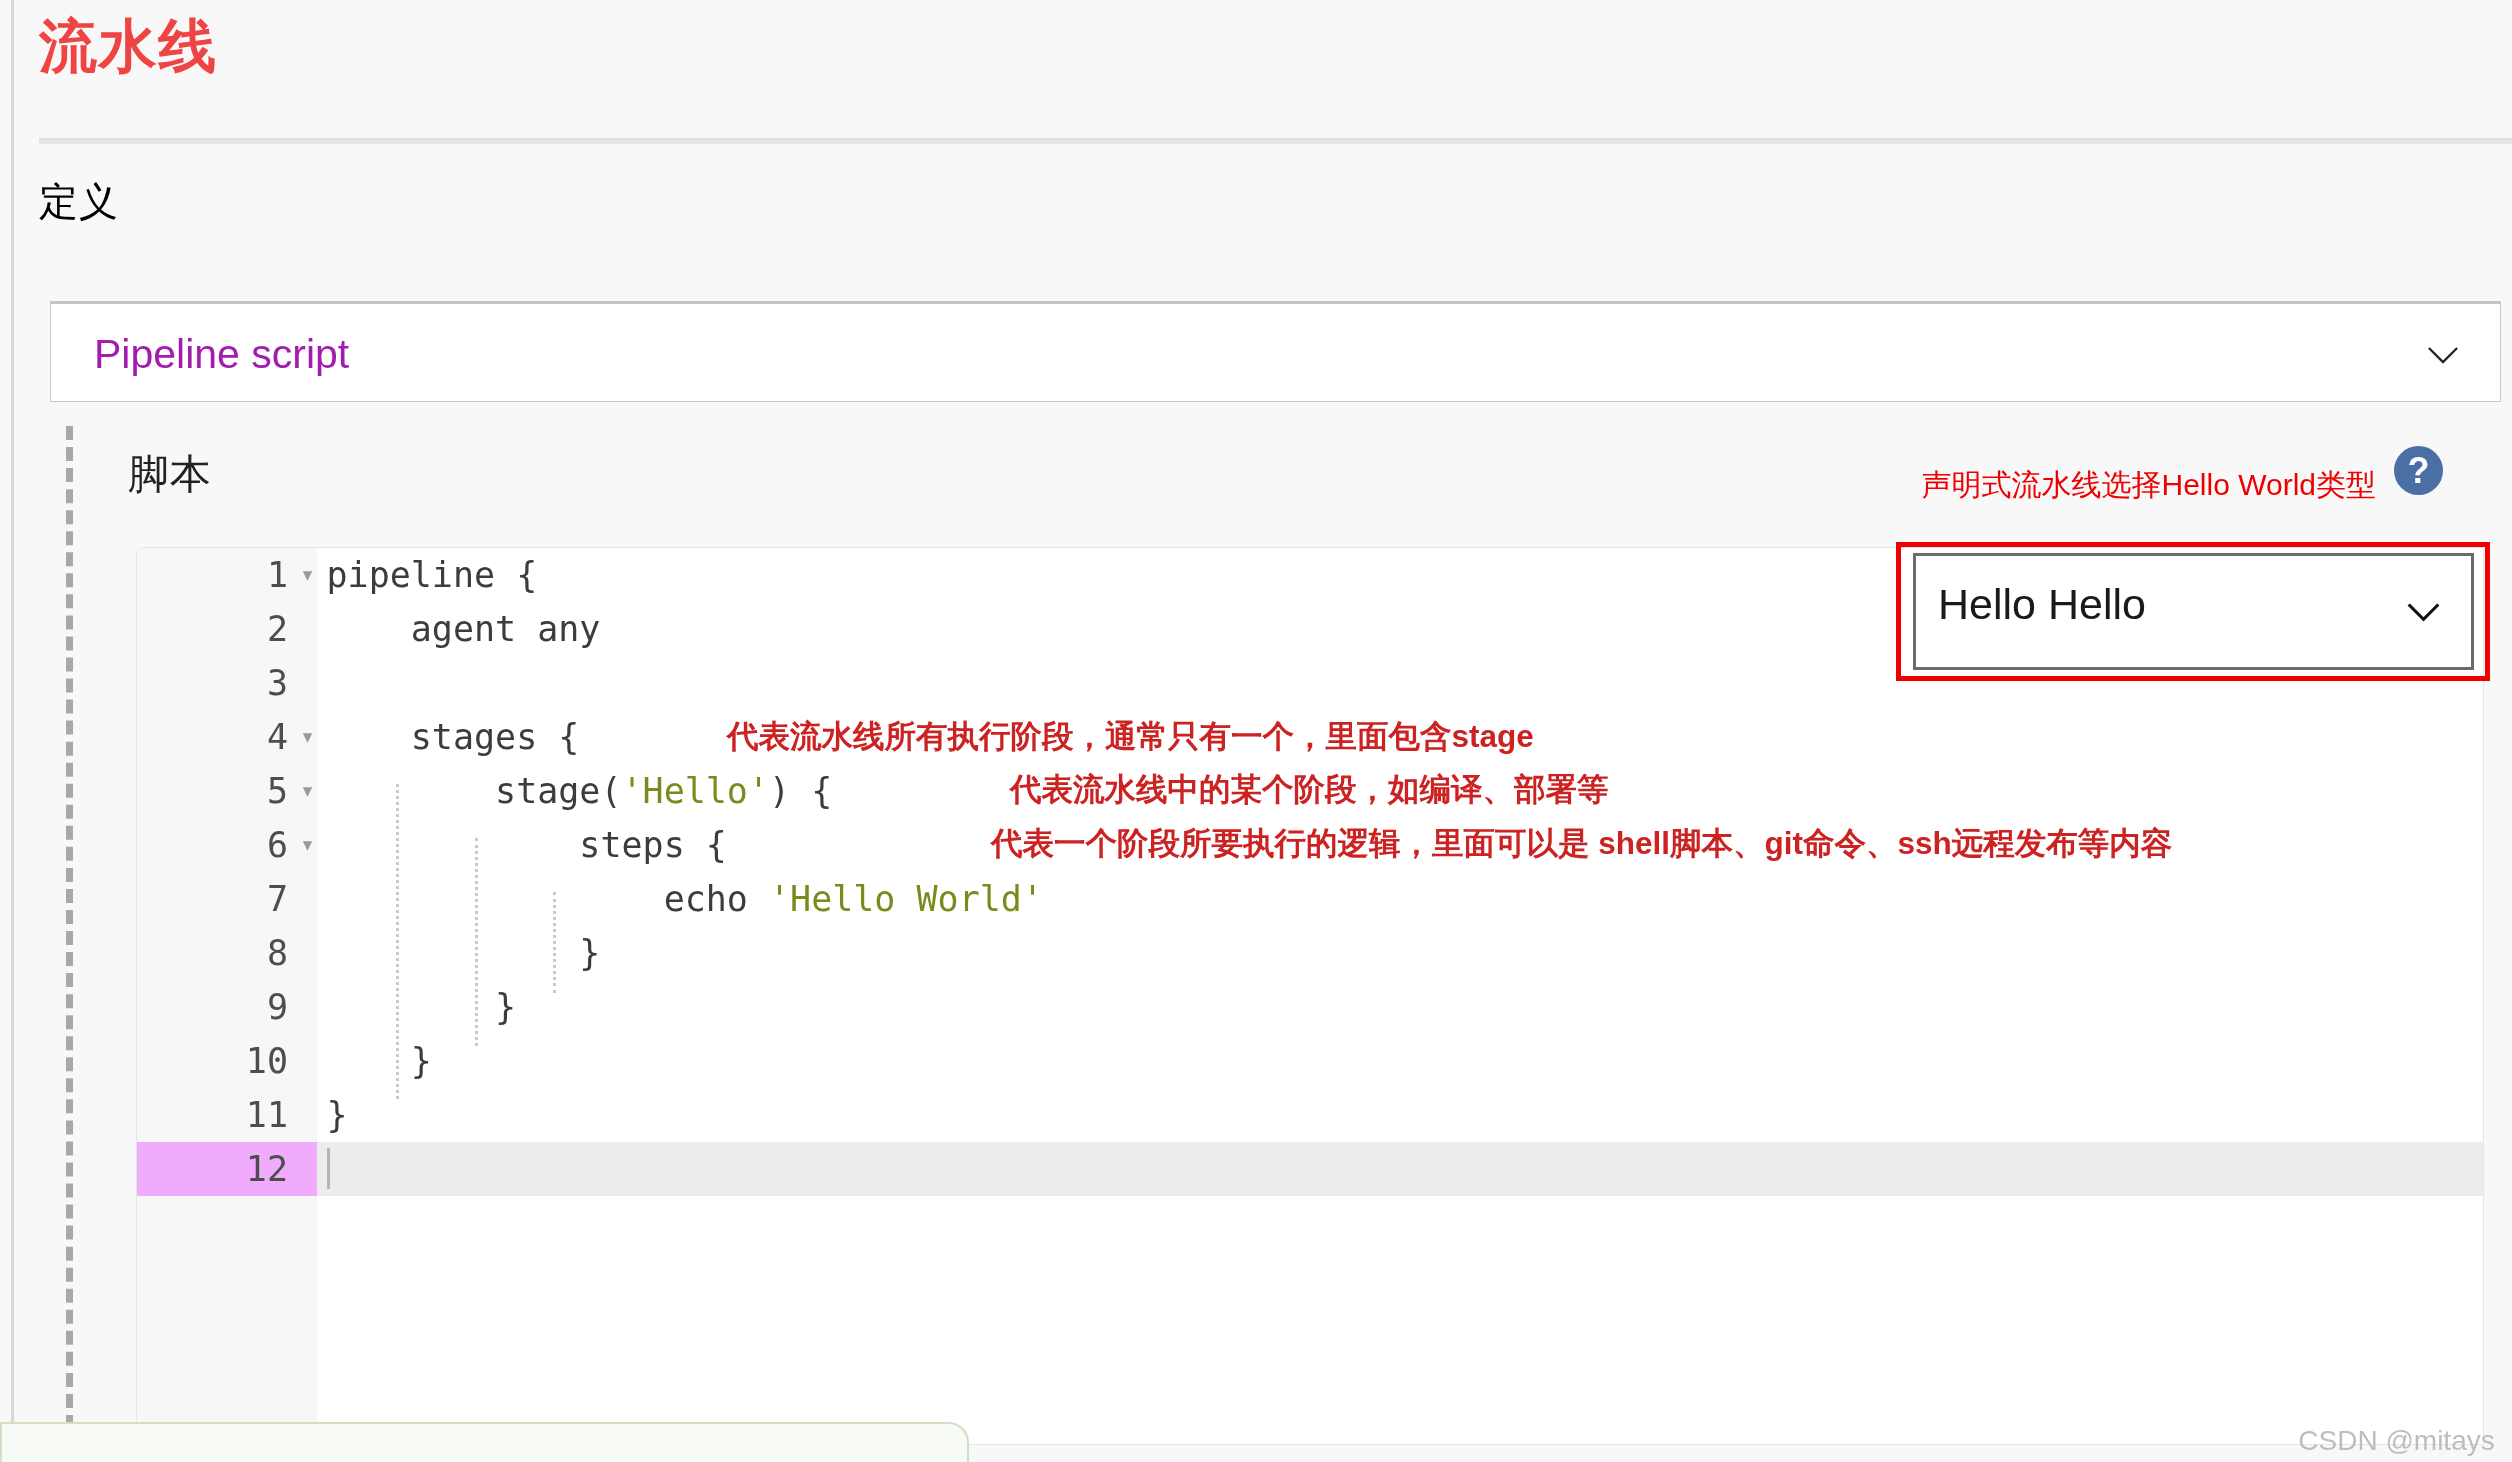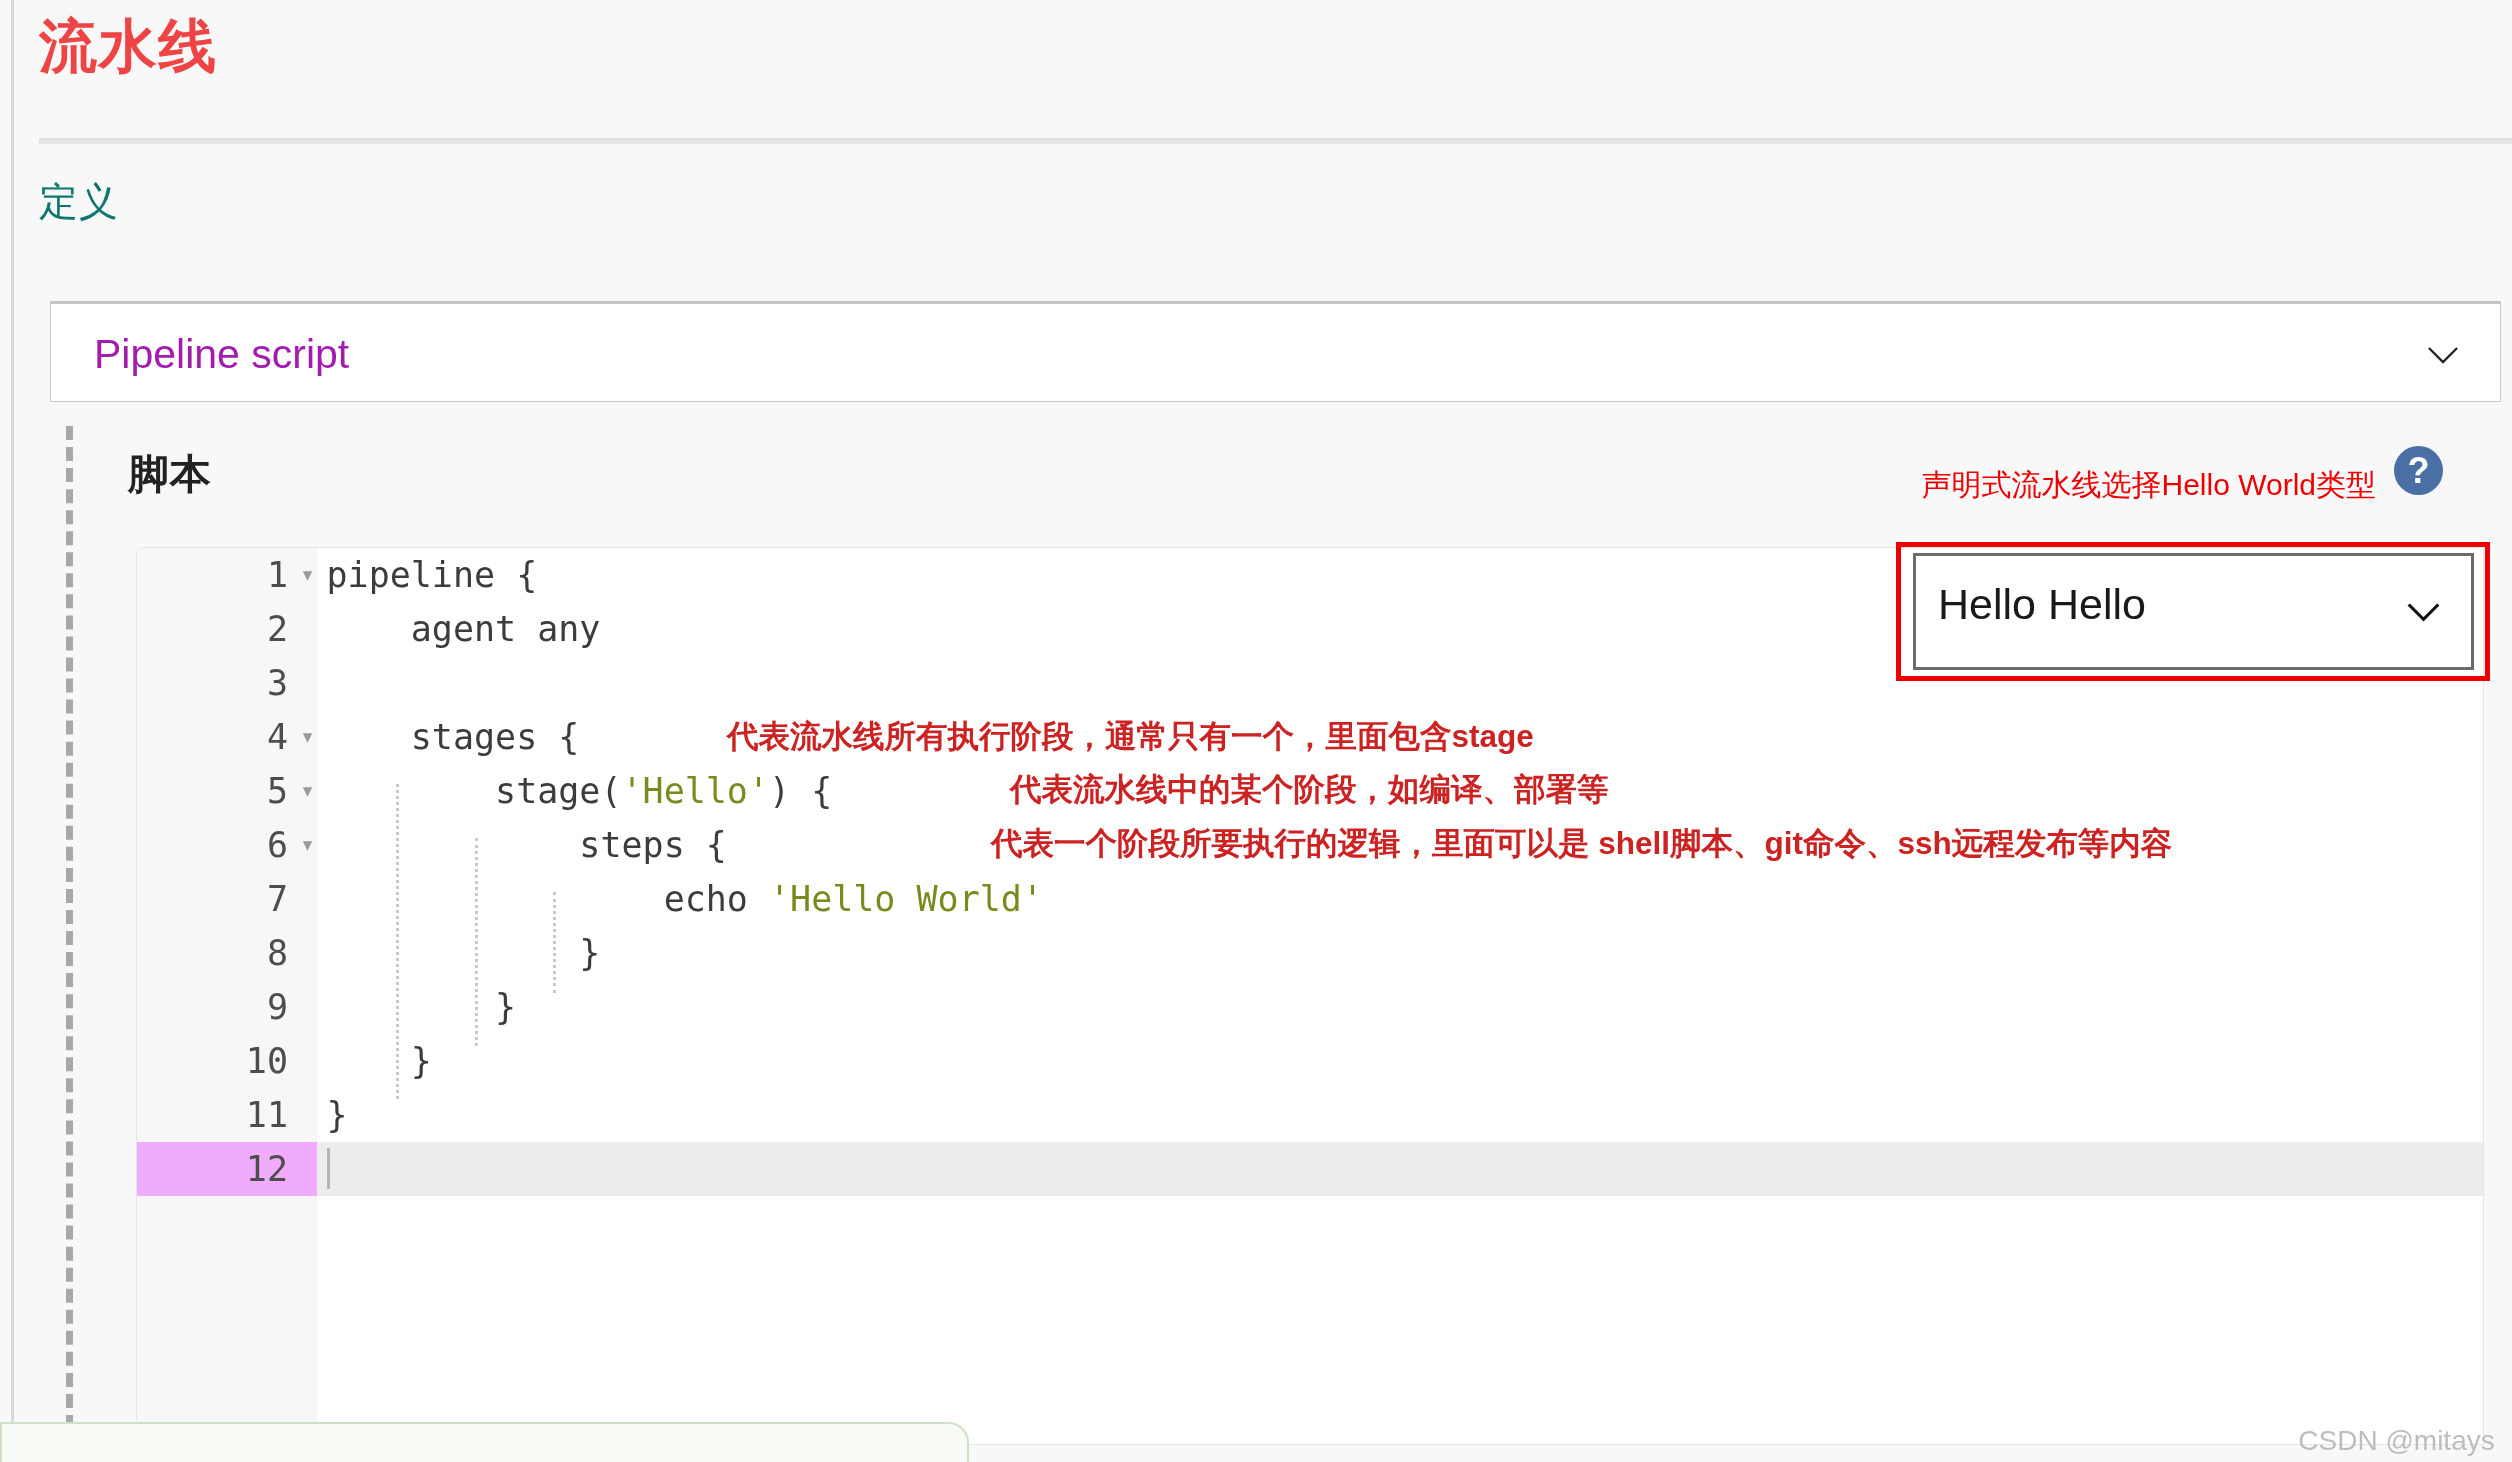--- a/index.html
+++ b/index.html
@@ -45,21 +45,21 @@
     background: #e4e4e4;
     border-top: 0.8px solid #dcdcdc;
   }
 
   
   .section-label {
     position: absolute;
     left: 39px;
     top: 175px;
     font-size: 39px;
-    color: #0f766e;
+    color: #000000;
     letter-spacing: 0.8px;
   }
 
   
   .top-select {
     position: absolute;
     left: 50px;
     top: 301px;
     width: 2451px;
     height: 101px;
@@ -96,21 +96,20 @@
   }
 
   
   .script-label {
     position: absolute;
     left: 128px;
     top: 447px;
     font-size: 41px;
     color: #222222;
     letter-spacing: 0.8px;
-    font-weight: bold;
   }
 
   
   .hint-text {
     position: absolute;
     right: 136px;
     top: 465px;
     font-size: 30px;
     color: #ef0000;
     white-space: nowrap;

